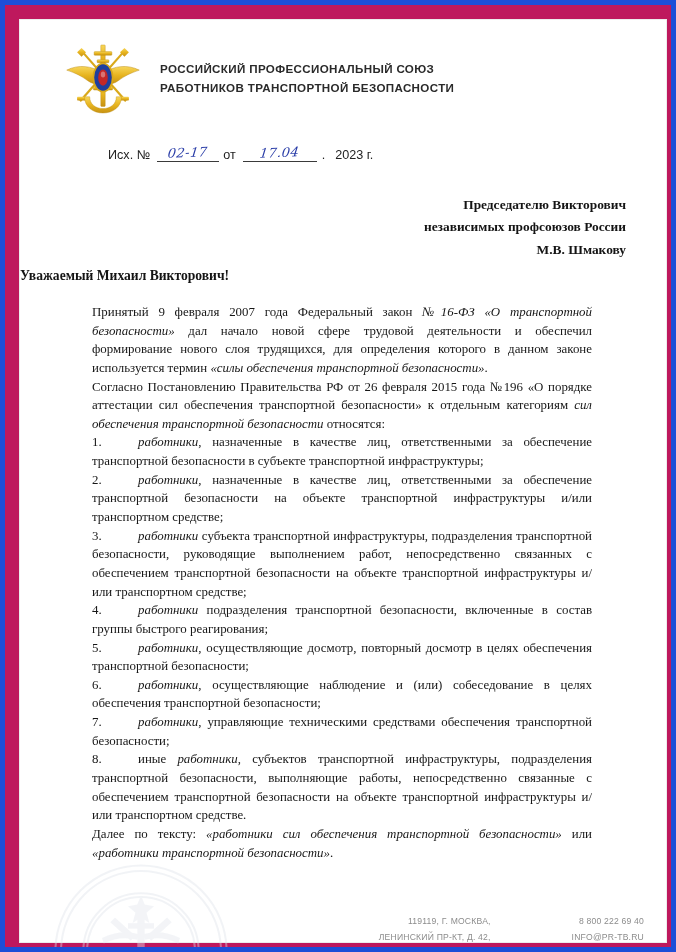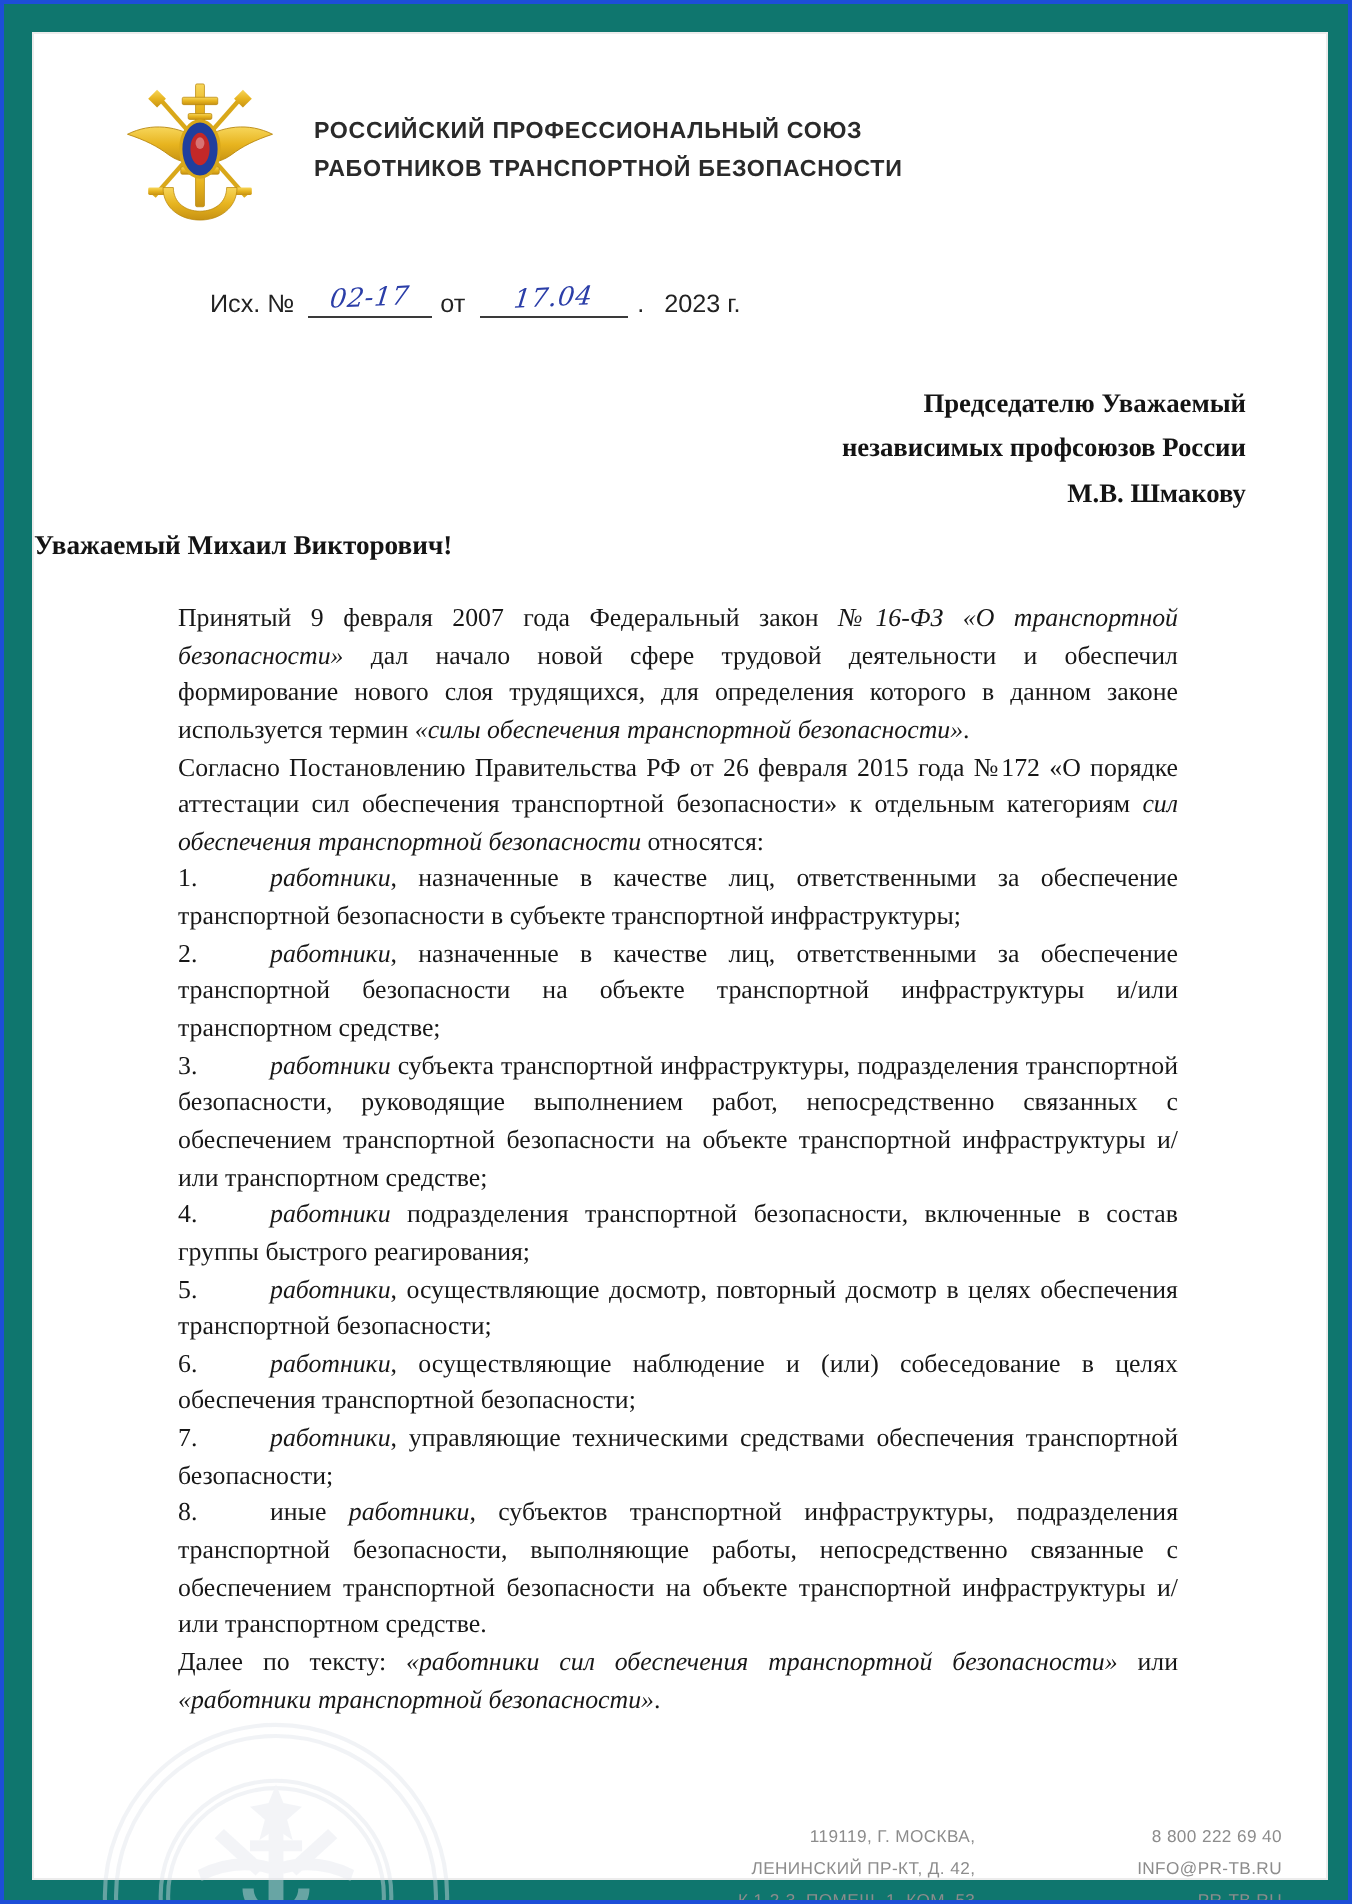--- a/index.html
+++ b/index.html
@@ -16,22 +16,22 @@
     position: relative;
     overflow: hidden;
   }
 
   
   .page {
     position: absolute;
     left: 0; top: 0;
     width: 676px;
     height: 952px;
-    background: #0f766e;
-    border: 2px solid #1d4ed8;
+    background: #be185d;
+    border: 5px solid #1d4ed8;
     overflow: hidden;
   }
   .page-inner {
     position: absolute;
     left: 14px; top: 14px;
     width: 648px;
     height: 924px;
     background: #ffffff;
     border: 1px solid #ececec;
   }
@@ -271,32 +271,32 @@
       </span>
       <span class="lbl">от</span>
       <span class="blank date-blank">
         <span class="hand">17.04</span>
       </span>
       <span class="dot">.</span>
       <span class="year">2023 г.</span>
     </div>
 
     <div class="addressee">
-      <div>Председателю Уважаемый</div>
+      <div>Председателю Викторович</div>
       <div>независимых профсоюзов России</div>
       <div>М.В. Шмакову</div>
     </div>
 
     <div class="salutation">Уважаемый Михаил Викторович!</div>
 
     <div class="body-text">
 
       <p class="para-ind"><span>Принятый 9 февраля 2007 года Федеральный закон </span><i>№16-ФЗ «О транспортной безопасности»</i><span> дал начало новой сфере трудовой деятельности и обеспечил формирование нового слоя трудящихся, для определения которого в данном законе используется термин </span><i>«силы обеспечения транспортной безопасности»</i><span>.</span></p>
 
-      <p class="para-ind"><span>Согласно Постановлению Правительства РФ от 26 февраля 2015 года №172 «О порядке аттестации сил обеспечения транспортной безопасности» к отдельным категориям </span><i>сил обеспечения транспортной безопасности</i><span> относятся:</span></p>
+      <p class="para-ind"><span>Согласно Постановлению Правительства РФ от 26 февраля 2015 года №196 «О порядке аттестации сил обеспечения транспортной безопасности» к отдельным категориям </span><i>сил обеспечения транспортной безопасности</i><span> относятся:</span></p>
 
       <p class="list-item"><span class="num">1.</span><i>работники</i><span>, назначенные в качестве лиц, ответственными за обеспечение транспортной безопасности в субъекте транспортной инфраструктуры;</span></p>
 
       <p class="list-item"><span class="num">2.</span><i>работники</i><span>, назначенные в качестве лиц, ответственными за обеспечение транспортной безопасности на объекте транспортной инфраструктуры и/или транспортном средстве;</span></p>
 
       <p class="list-item"><span class="num">3.</span><i>работники</i><span> субъекта транспортной инфраструктуры, подразделения транспортной безопасности, руководящие выполнением работ, непосредственно связанных с обеспечением транспортной безопасности на объекте транспортной инфраструктуры и/или транспортном средстве;</span></p>
 
       <p class="list-item"><span class="num">4.</span><i>работники</i><span> подразделения транспортной безопасности, включенные в состав группы быстрого реагирования;</span></p>
 
       <p class="list-item"><span class="num">5.</span><i>работники</i><span>, осуществляющие досмотр, повторный досмотр в целях обеспечения транспортной безопасности;</span></p>

